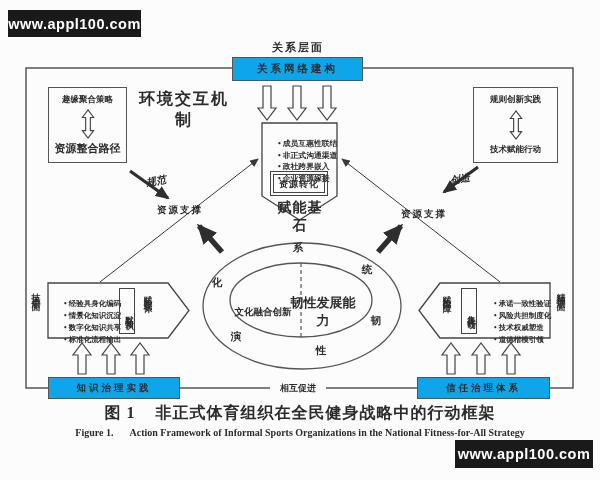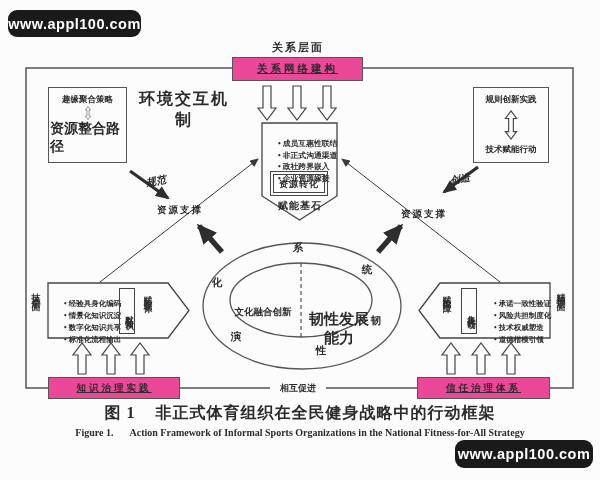--- a/index.html
+++ b/index.html
@@ -5,28 +5,27 @@
   html,body{margin:0;padding:0;}
   body{
     width:600px;height:480px;position:relative;overflow:hidden;
     background:#fcfcfc;
     font-family:"Liberation Serif", serif;
     color:#2b2b2b;
   }
   .abs{position:absolute;}
   .ctr{text-align:center;}
   .box{border:1.3px solid #555;background:transparent;box-sizing:border-box;}
-  .whitebox{background:#ec4899;text-decoration:underline;}
+  .whitebox{background:#0ea5e9;}
   .vtext{writing-mode:vertical-rl;text-orientation:upright;letter-spacing:3px;line-height:1;}
   .lbl{font-weight:bold;color:#2b2b2b;}
   .watermark{
     background:#1a1a1a;color:#ffffff;font-family:"Liberation Sans",sans-serif;
     font-weight:bold;display:flex;align-items:center;justify-content:center;
     letter-spacing:.5px;
-    border-radius:9px;
   }
   .bullets{list-style:none;margin:11px;padding:0;font-weight:bold;}
   .bullets li::before{content:"\2022";margin-right:2px;}
   .slant{font-style:italic;font-weight:bold;transform:rotate(-10deg);}
   .ringchar{font-weight:bold;font-size:10.5px;width:14px;height:14px;line-height:14px;text-align:center;}
   .capzh{font-size:16px;font-weight:bold;letter-spacing:1px;}
   .capen{font-size:10px;font-weight:bold;font-family:"Liberation Serif",serif;}
 </style>
 </head>
 <body>
@@ -88,55 +87,55 @@
 <div class="abs ctr lbl" style="left:272px;top:40px;width:52px;font-size:11px;letter-spacing:2px;">关系层面</div>
 <div class="abs box whitebox ctr lbl" style="left:232px;top:57px;width:131px;height:24px;line-height:22px;font-size:10.5px;letter-spacing:3px;">关系网络建构</div>
 
 <div class="abs ctr lbl" style="left:138px;top:89px;width:92px;font-size:16px;letter-spacing:2px;">环境交互机制</div>
 
 <div class="abs box" style="left:48px;top:87px;width:79px;height:76px;display:flex;flex-direction:column;align-items:center;justify-content:space-between;padding:6px 1px;">
   <div class="lbl" style="font-size:8.5px;">趣缘聚合策略</div>
   <svg width="18" height="30" viewBox="0 0 18 32">
     <path d="M9,1 L15,9 H11.5 V23 H15 L9,31 L3,23 H6.5 V9 H3 Z" fill="#fcfcfc" stroke="#444" stroke-width="1.2"></path>
   </svg>
-  <div class="lbl" style="font-size:14px;">资源整合路径</div>
+  <div class="lbl" style="font-size:11px;">资源整合路径</div>
 </div>
 
-<div class="abs box" style="left:473px;top:87px;width:76px;height:76px;display:flex;flex-direction:column;align-items:center;justify-content:space-between;padding:6px 1px;">
+<div class="abs box" style="left:473px;top:87px;width:85px;height:76px;display:flex;flex-direction:column;align-items:center;justify-content:space-between;padding:6px 1px;">
   <div class="lbl" style="font-size:8.5px;">规则创新实践</div>
   <svg width="18" height="30" viewBox="0 0 18 32">
     <path d="M9,1 L15,9 H11.5 V23 H15 L9,31 L3,23 H6.5 V9 H3 Z" fill="#fcfcfc" stroke="#444" stroke-width="1.2"></path>
   </svg>
   <div class="lbl" style="font-size:8.5px;">技术赋能行动</div>
 </div>
 
 <div class="abs slant" style="left:146px;top:173px;width:34px;font-size:10px;">规范</div>
 <div class="abs slant" style="left:450px;top:171px;width:34px;font-size:10px;">创造</div>
 
 <div class="abs lbl ctr" style="left:152px;top:204px;width:56px;font-size:9.5px;letter-spacing:2px;">资源支撑</div>
 <div class="abs lbl ctr" style="left:396px;top:208px;width:56px;font-size:9.5px;letter-spacing:2px;">资源支撑</div>
 
 <ul class="bullets abs" style="left:267px;top:127px;width:68px;font-size:7.8px;line-height:11.5px;">
   <li>成员互惠性联结</li>
   <li>非正式沟通渠道</li>
   <li>政社跨界嵌入</li>
   <li>企业资源嫁接</li>
 </ul>
 <div class="abs ctr lbl" style="left:273px;top:174px;width:52px;height:19px;line-height:19px;font-size:9px;letter-spacing:1px;border:1px solid #444;outline:1px solid #444;outline-offset:2px;box-sizing:border-box;">资源转化</div>
-<div class="abs ctr lbl" style="left:272px;top:199px;width:56px;font-size:10px;letter-spacing:1px;">赋能基石</div>
+<div class="abs ctr lbl" style="left:272px;top:199px;width:56px;font-size:14px;letter-spacing:1px;">赋能基石</div>
 
 <div class="abs ringchar" style="left:291px;top:241px;">系</div>
 <div class="abs ringchar" style="left:360px;top:263px;">统</div>
 <div class="abs ringchar" style="left:369px;top:314px;">韧</div>
 <div class="abs ringchar" style="left:314px;top:344px;">性</div>
 <div class="abs ringchar" style="left:229px;top:330px;">演</div>
 <div class="abs ringchar" style="left:210px;top:276px;">化</div>
 
 <div class="abs ctr lbl" style="left:228px;top:294px;width:70px;font-size:9.5px;margin-top:12px;">文化融合创新</div>
-<div class="abs ctr lbl" style="left:304px;top:294px;width:70px;font-size:15px;margin-top:16px;">韧性发展能力</div>
+<div class="abs ctr lbl" style="left:288px;top:294px;width:70px;font-size:13px;">韧性发展能力</div>
 
 <div class="abs vtext lbl" style="left:31px;top:286px;height:52px;font-size:9px;">技术层面</div>
 <div class="abs vtext lbl" style="left:556px;top:286px;height:52px;font-size:9px;">精神层面</div>
 
 <ul class="bullets abs" style="left:53px;top:287px;width:64px;font-size:7.5px;line-height:12px;">
   <li>经验具身化编码</li>
   <li>情景化知识沉淀</li>
   <li>数字化知识共享</li>
   <li>标准化流程输出</li>
 </ul>

